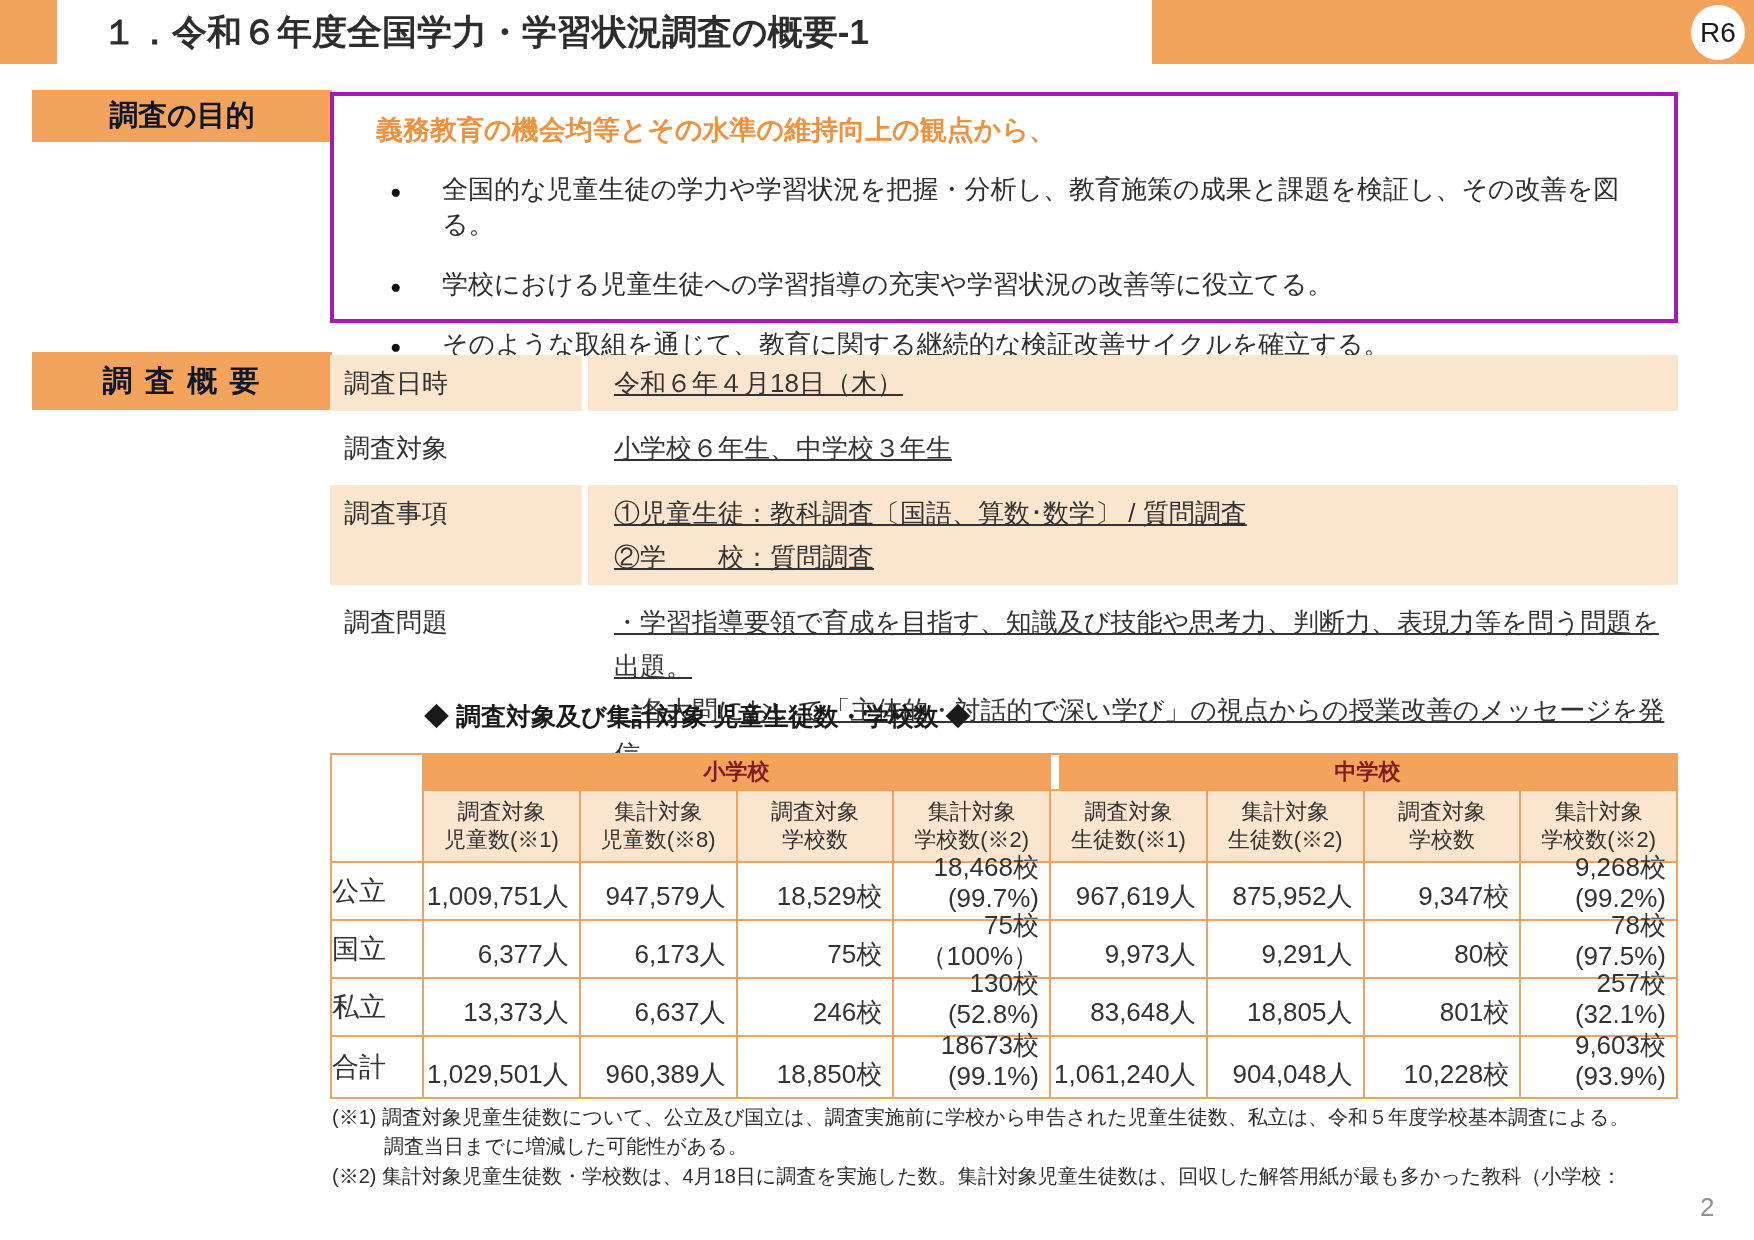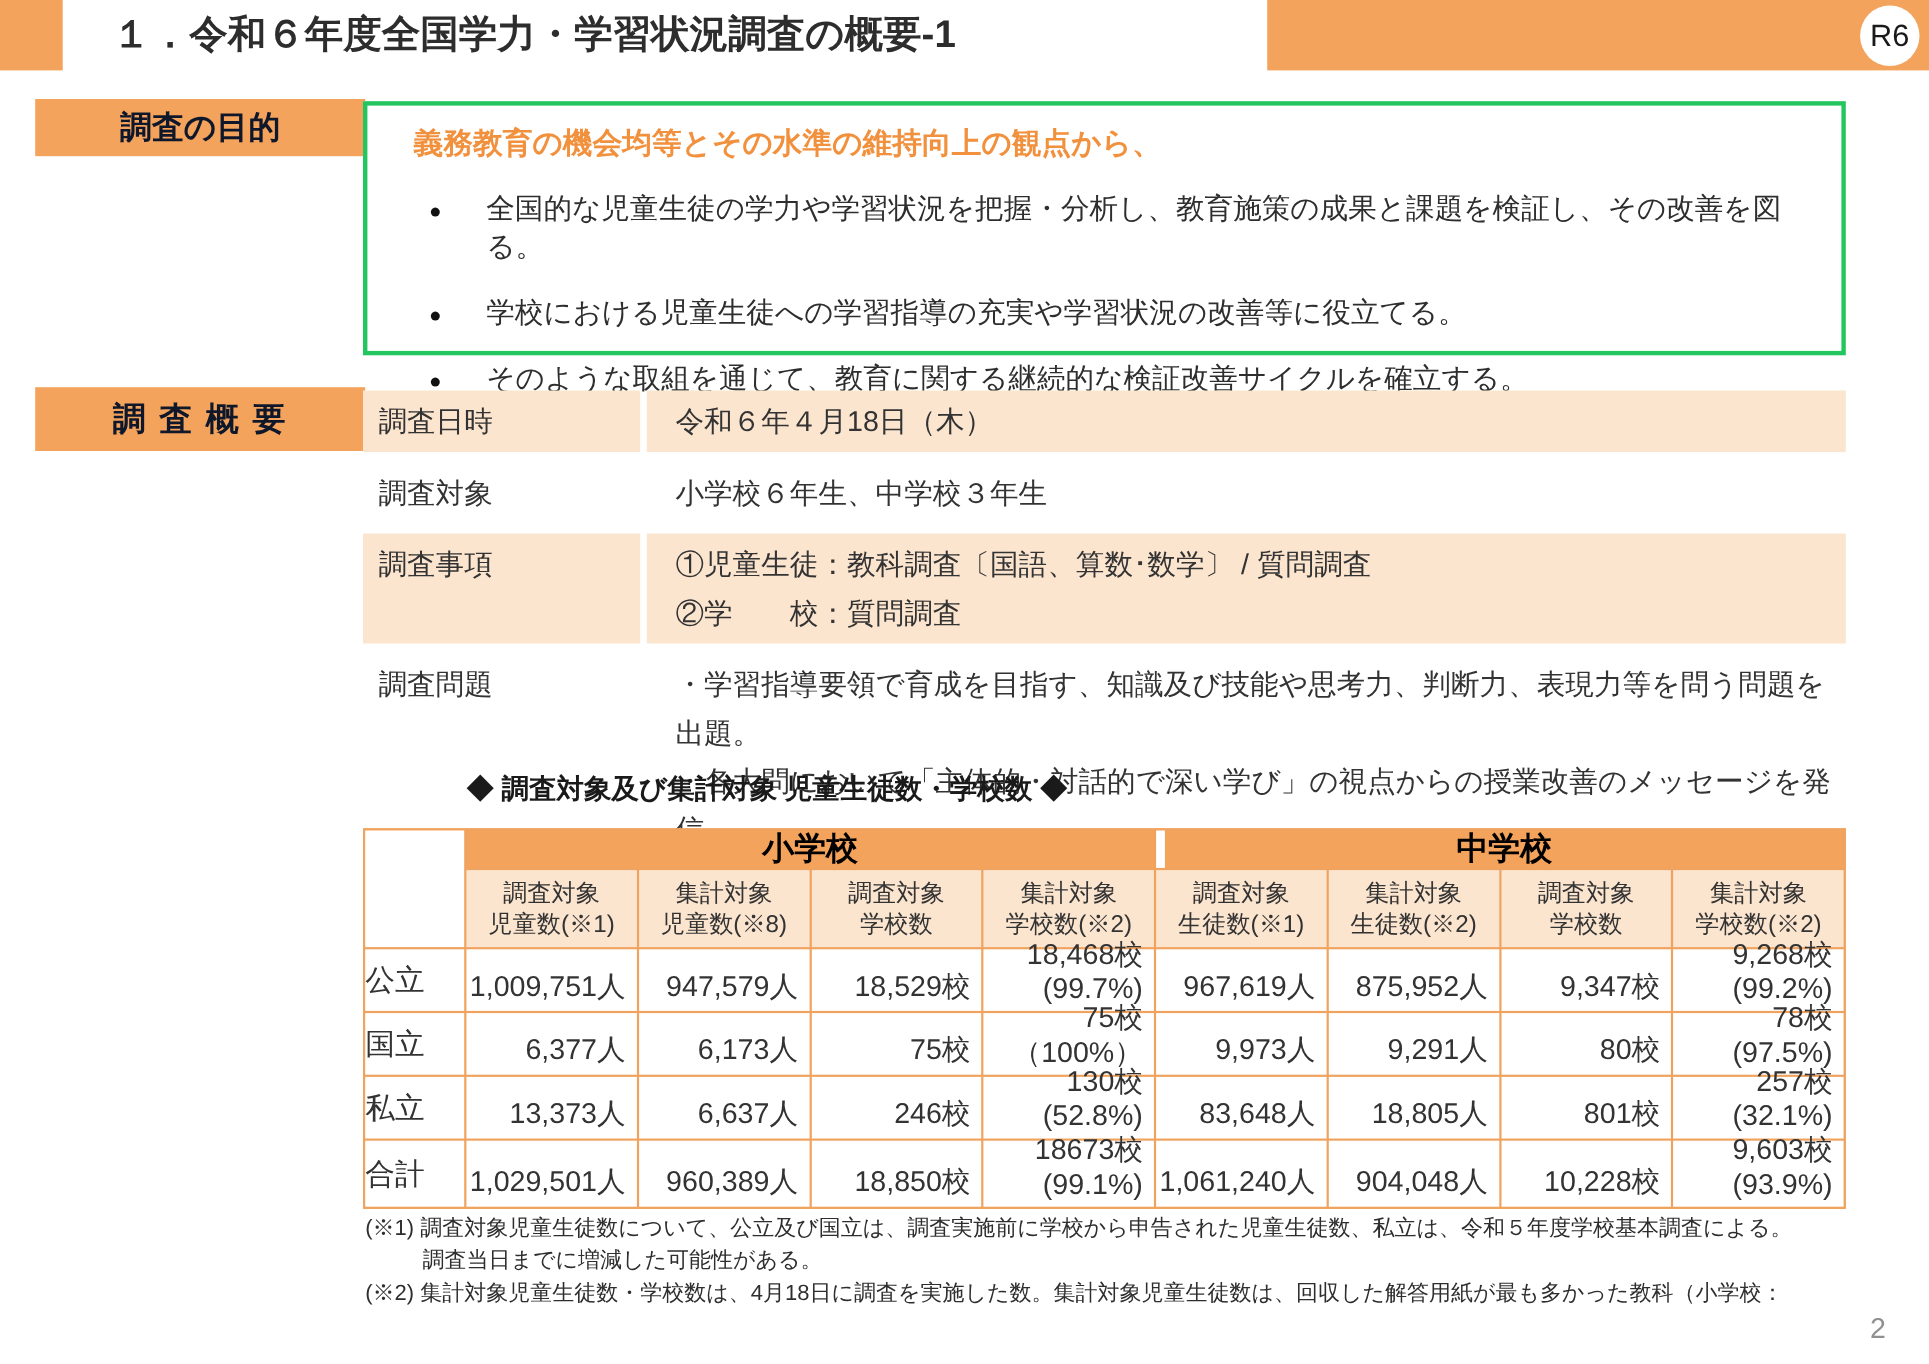--- a/index.html
+++ b/index.html
@@ -15,42 +15,42 @@
   .header-bar    { position:absolute; left:1152px; top:0; width:602px; height:64px; background:#F4A35C; }
   .header-badge  { position:absolute; left:1691px; top:5px; width:54px; height:55px; background:#fff;
                    border-radius:50%; text-align:center; line-height:55px; font-size:28px; color:#1a1a1a; }
   
   .sec-label { position:absolute; left:32px; width:300px; background:#F4A35C; color:#0f172a;
                font-weight:bold; display:flex; align-items:center; justify-content:center; }
   .purpose-label { top:90px; height:52px; font-size:29px; }
   .overview-label{ top:352px; height:58px; font-size:30px; letter-spacing:2px; }
   
   .purpose-box { position:absolute; left:330px; top:92px; width:1348px; height:231px;
-                 border:4px solid #22c55e; background:#fff; padding:14px 20px 0 42px; }
+                 border:4px solid #a21caf; background:#fff; padding:14px 20px 0 42px; }
   .purpose-heading { color:#F2913D; font-size:27px; font-weight:bold; margin:2px 0 24px 0; }
   .purpose-bullet { display:flex; align-items:baseline; font-size:26px; color:#2e2e2e; margin-bottom:25px; }
   .bullet-glyph { flex:none; width:34px; margin:0 18px 0 14px; font-size:19px; color:#111; }
   
   .overview-table { position:absolute; left:330px; top:355px; width:1348px; }
   .ov-row { display:flex; margin-bottom:9px; }
   .ov-label { flex:none; width:252px; margin-right:6px; padding:6px 0 6px 14px;
               font-size:26px; line-height:44px; color:#333; }
   .ov-content { flex:1; padding:6px 0 6px 26px; font-size:26px; color:#333; }
-  .ov-line { line-height:44px; }
+  .ov-line { line-height:44px;text-decoration:underline; }
   .ov-line:empty { display:none; }
   .peach-bg { background:#FBE5CF; }
   
   .stats-caption { position:absolute; left:424px; top:700px; font-size:25px; font-weight:bold; color:#1a1a1a; }
   .stats-table { position:absolute; left:330px; top:753px; width:1348px;
                  display:grid; grid-template-columns:90px repeat(8,1fr);
                  grid-template-rows:34px 70px 56px 56px 56px 60px;
                  gap:2px; background:#F0A35E; border:2px solid #F0A35E; }
   .cell { background:#fff; }
   .corner { grid-row:1/3; grid-column:1; background:#fff; }
-  .group { background:#F4A35C; color:#000000; font-weight:bold; font-size:29px;
+  .group { background:#F4A35C; color:#7f1d1d; font-weight:bold; font-size:22px;
            display:flex; align-items:center; justify-content:center; }
   .group-1 { grid-column:2/6; }
   .group-2 { grid-column:6/10; border-left:8px solid #fff; }
   .colhead { background:#FBE5CF; font-size:22px; color:#333; text-align:center;
              display:flex; flex-direction:column; justify-content:center; line-height:28px; }
   .rowlabel { font-size:27px; color:#333; display:flex; align-items:center; padding-left:0; }
   .num { font-size:26px; color:#333; display:flex; align-items:flex-end;
          justify-content:flex-end; padding:0 10px 5px 0; }
   .num2 { flex-direction:column; line-height:31px; text-align:left; padding-top:3px; }
   .num2 span { display:block; }

